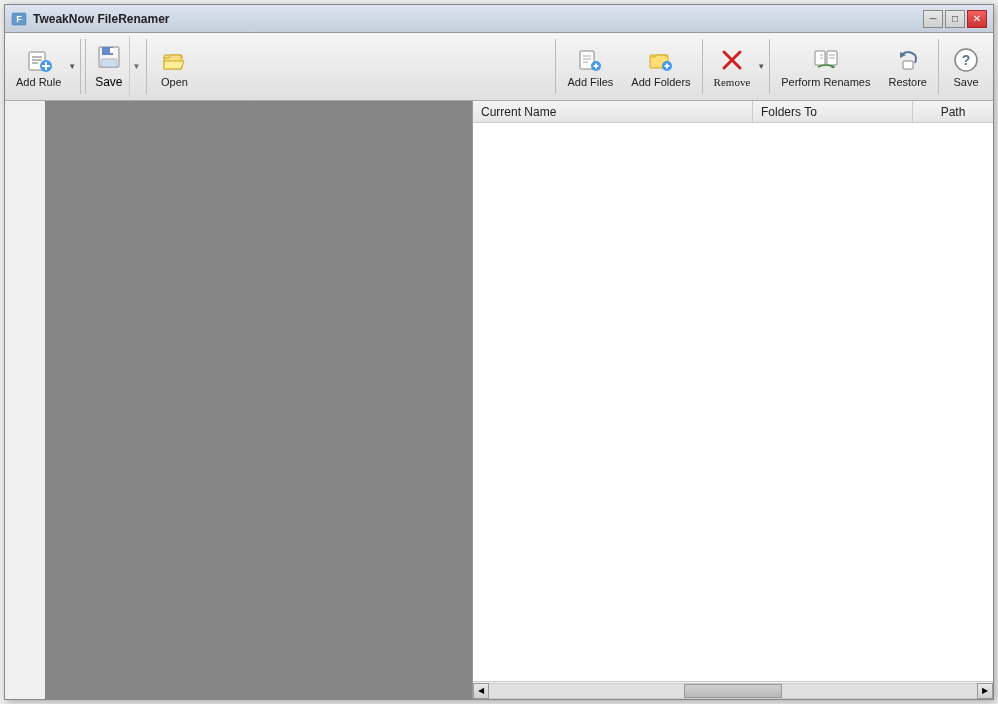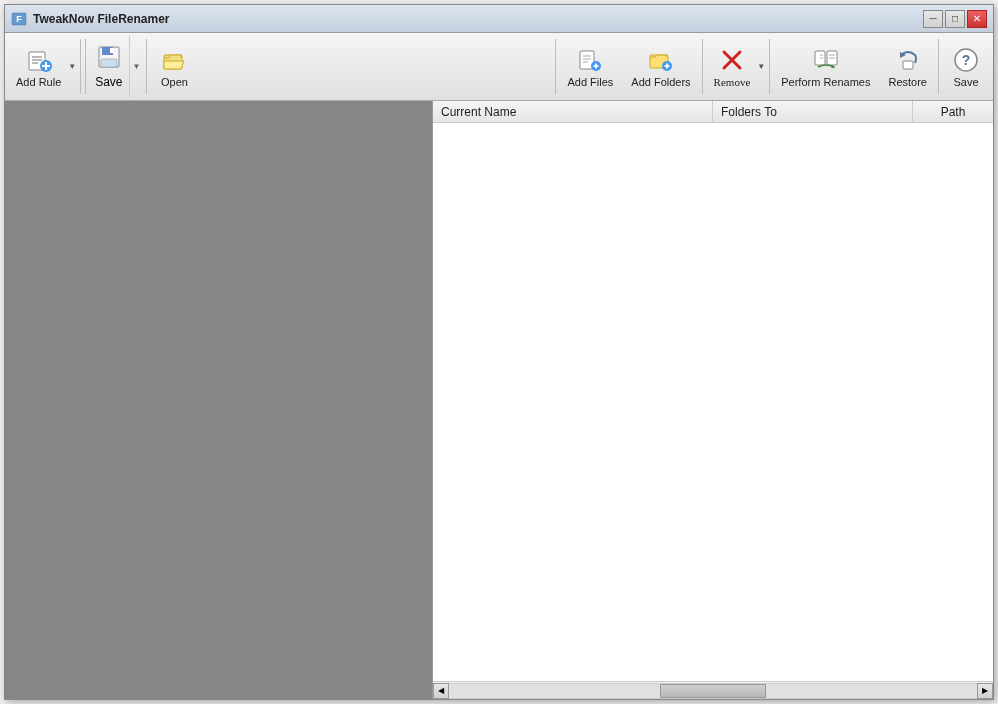--- a/index.html
+++ b/index.html
@@ -163,20 +163,21 @@
       border-left: 1px solid #ccc;
       font-size: 8px;
       color: #666;
     }
 
     
     .content {
       display: flex;
       flex: 1;
       overflow: hidden;
+      margin-left: 40px;
     }
 
     
     .left-panel {
       width: 428px;
       background: #868686;
       flex-shrink: 0;
       border-right: 1px solid #999;
     }
 

